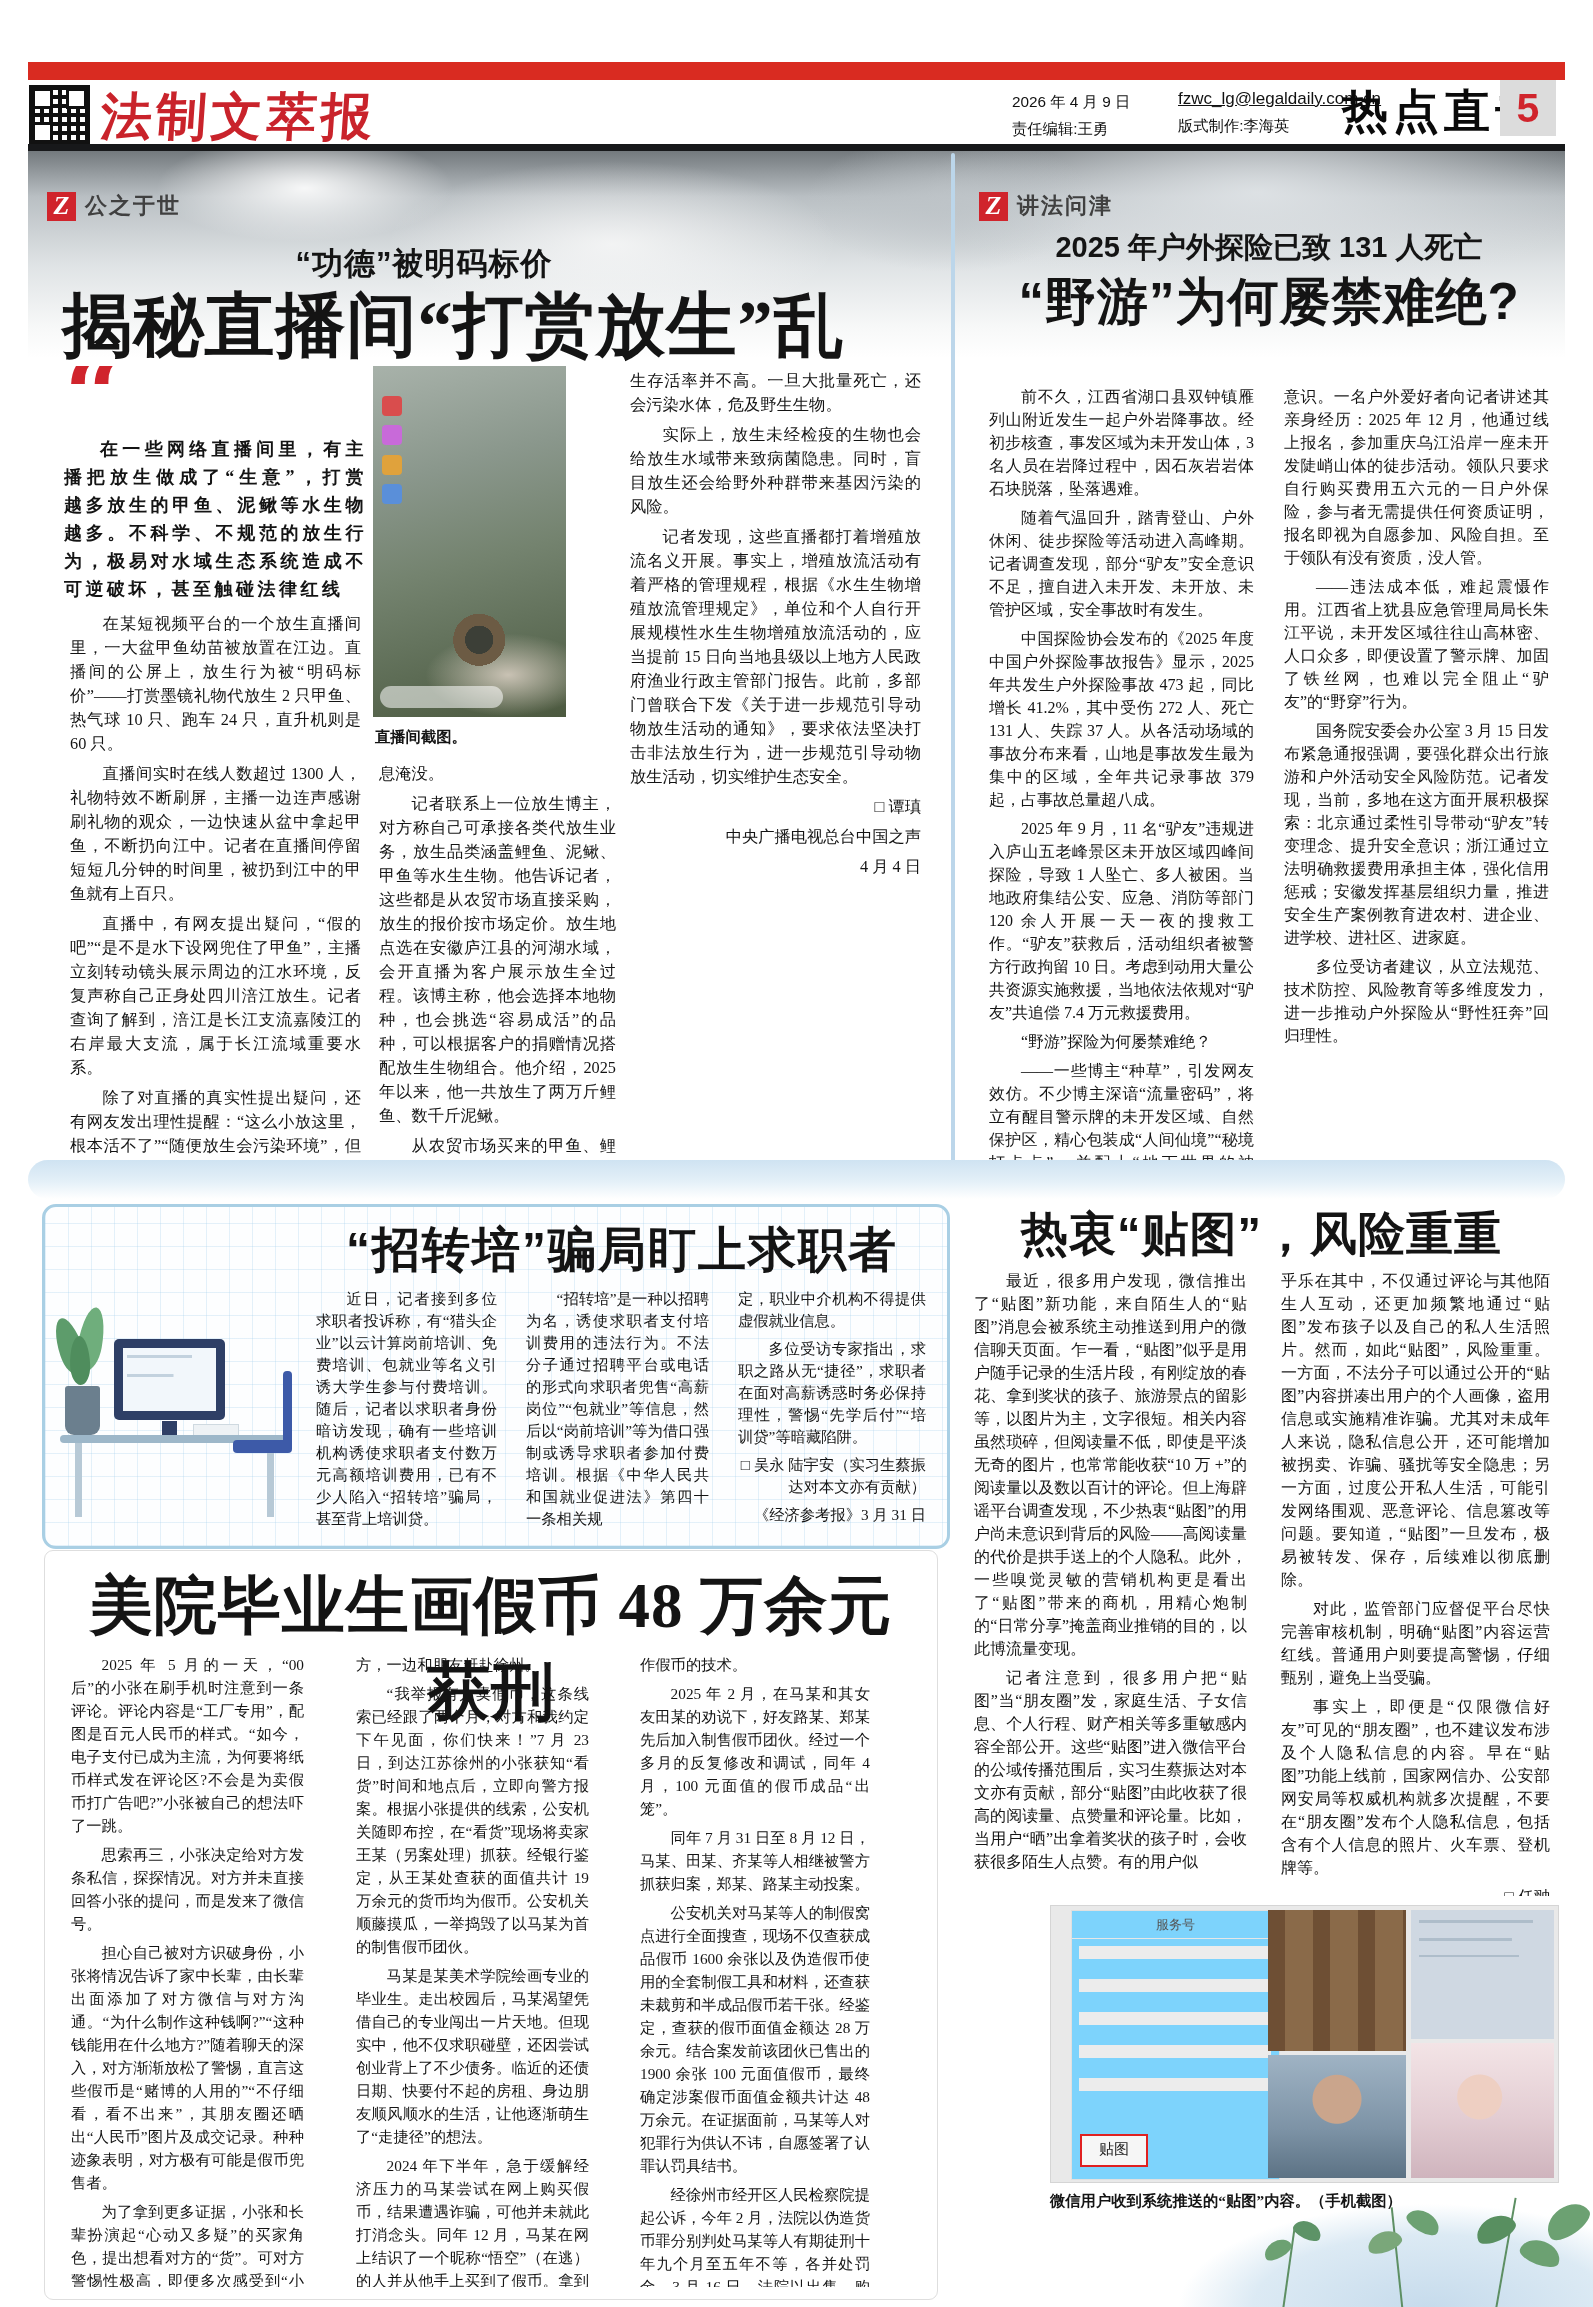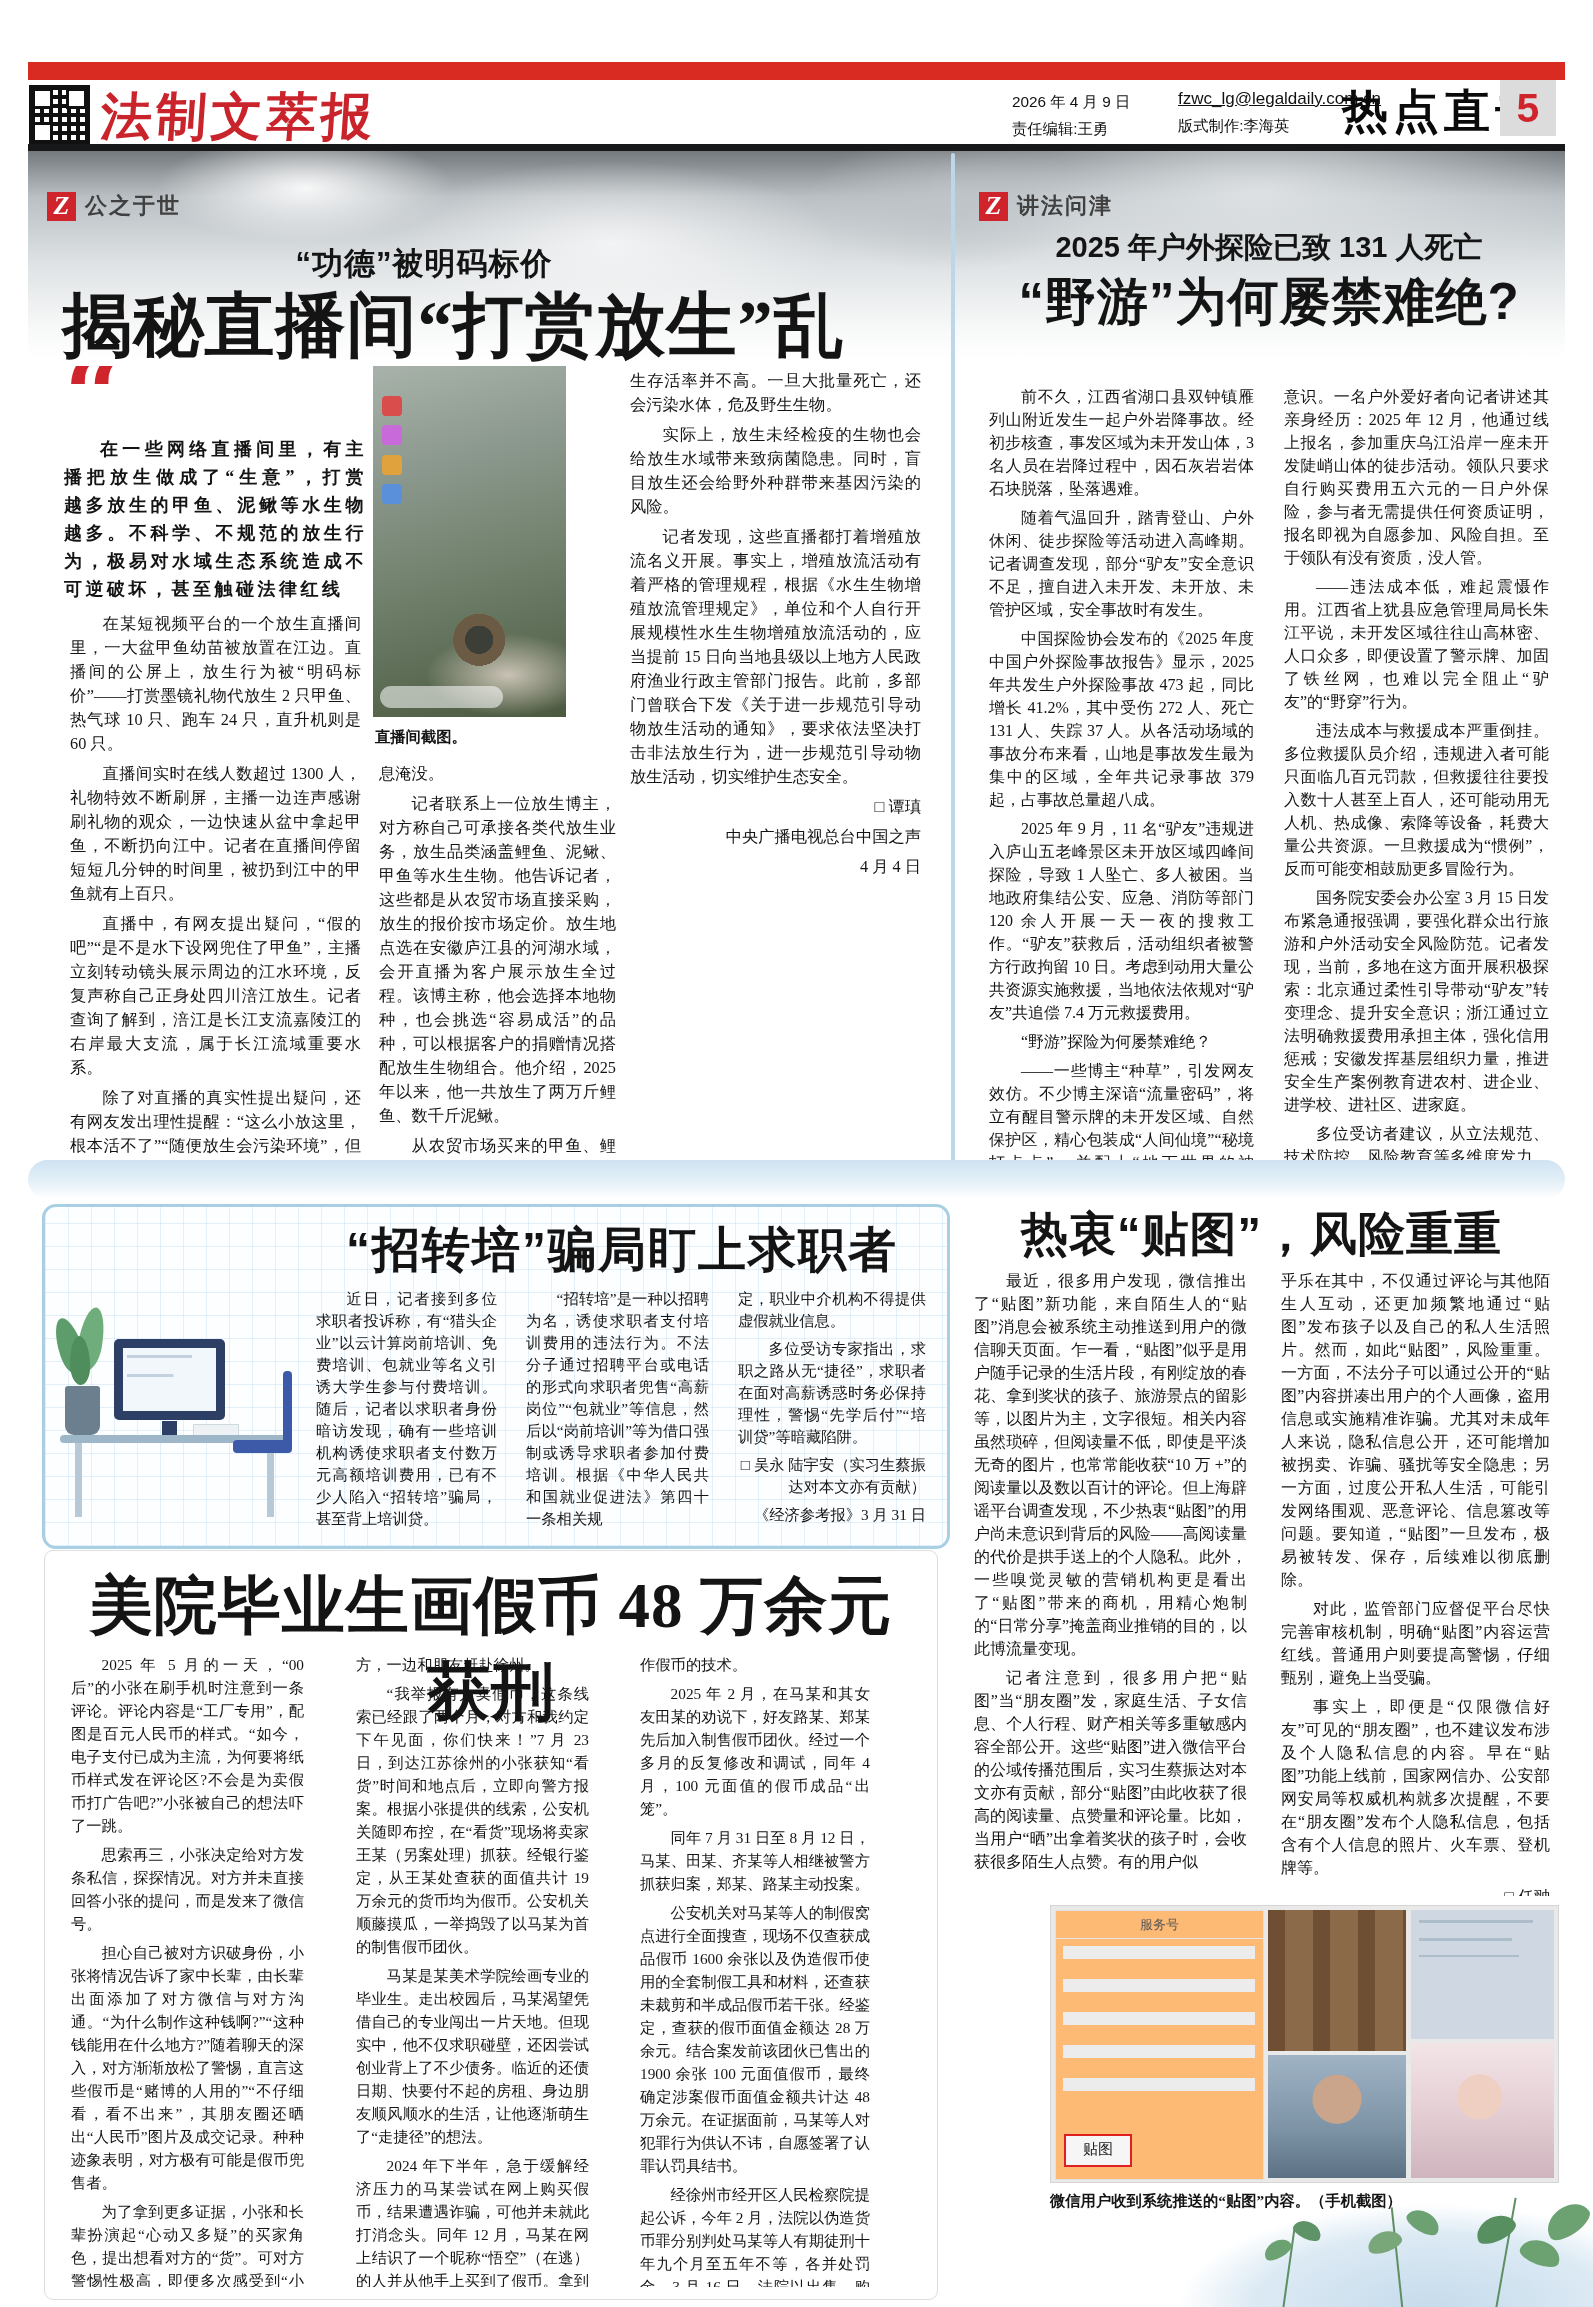--- a/index.html
+++ b/index.html
@@ -99,21 +99,21 @@
   #ztpill .l2{left:24px;top:84px;width:24px;height:64px;transform:rotate(10deg);background:#6fae7c;}
   #ztpill .l3{left:15px;top:113px;width:20px;height:49px;transform:rotate(-2deg);background:#4f8d5d;}
   #ztpill .chair{position:absolute;left:178px;top:217px;width:59px;height:13px;background:#3d5aa8;border-radius:4px;}
   #ztpill .chairback{position:absolute;left:228px;top:148px;width:9px;height:79px;background:#3d5aa8;border-radius:4px;}
   #ztpill .paper{position:absolute;left:138px;top:201px;width:44px;height:10px;background:#eef2f5;border:1px solid #cfd9e0;}
   
   #ttHead{left:966px;top:1203px;width:591px;text-align:center;font-size:47px;font-weight:900;letter-spacing:1px;}
   #ttc1{left:968px;top:1263px;width:285px;height:633px;font-size:16px;line-height:23px;}
   #ttc2{left:1275px;top:1263px;width:281px;height:633px;font-size:16px;line-height:23px;}
   #collage{left:1050px;top:1905px;width:507px;height:276px;background:#e9e9e9;border:1px solid #d5d5d5;}
-  #collage .panelL{position:absolute;left:4px;top:4px;width:207px;height:268px;background:#fdba74;border:0.5px solid #e0e0e0;}
+  #collage .panelL{position:absolute;left:20px;top:4px;width:207px;height:268px;background:#7dd3fc;border:0.5px solid #e0e0e0;}
   #collage .pbar{position:absolute;left:0;top:0;width:100%;height:27px;border-bottom:0.5px solid #e6e6e6;
      font-size:13px;color:#555;text-align:center;line-height:27px;font-family:"Liberation Sans",sans-serif;}
   #collage .rows{position:absolute;left:7px;top:35px;width:192px;height:163px;
      background:repeating-linear-gradient(180deg,#ececec 0 13px,transparent 13px 33px);}
   #collage .tag{position:absolute;left:8px;bottom:12px;width:64px;height:29px;border:2.5px solid #e02020;
      color:#222;font-size:15px;text-align:center;line-height:25px;font-family:"Liberation Sans",sans-serif;background:#f6f6f6;}
   #collage .shelf{position:absolute;left:217px;top:4px;width:138px;height:141px;background:
      repeating-linear-gradient(90deg,#6e4f34 0 17px,#8a6a49 17px 45px);}
   #collage .person{position:absolute;left:217px;top:149px;width:138px;height:123px;background:
      radial-gradient(circle 26px at 50% 36%, #caa58c 0 24px, transparent 25px),
@@ -221,21 +221,20 @@
     <p>前不久，江西省湖口县双钟镇雁列山附近发生一起户外岩降事故。经初步核查，事发区域为未开发山体，3 名人员在岩降过程中，因石灰岩岩体石块脱落，坠落遇难。</p>
     <p>随着气温回升，踏青登山、户外休闲、徒步探险等活动进入高峰期。记者调查发现，部分“驴友”安全意识不足，擅自进入未开发、未开放、未管护区域，安全事故时有发生。</p>
     <p>中国探险协会发布的《2025 年度中国户外探险事故报告》显示，2025 年共发生户外探险事故 473 起，同比增长 41.2%，其中受伤 272 人、死亡 131 人、失踪 37 人。从各活动场域的事故分布来看，山地是事故发生最为集中的区域，全年共记录事故 379 起，占事故总量超八成。</p>
     <p>2025 年 9 月，11 名“驴友”违规进入庐山五老峰景区未开放区域四峰间探险，导致 1 人坠亡、多人被困。当地政府集结公安、应急、消防等部门 120 余人开展一天一夜的搜救工作。“驴友”获救后，活动组织者被警方行政拘留 10 日。考虑到动用大量公共资源实施救援，当地依法依规对“驴友”共追偿 7.4 万元救援费用。</p>
     <p>“野游”探险为何屡禁难绝？</p>
     <p>——一些博主“种草”，引发网友效仿。不少博主深谙“流量密码”，将立有醒目警示牌的未开发区域、自然保护区，精心包装成“人间仙境”“秘境打卡点”，并配上“地下世界的神秘”“只有 1%的人到过这里”“人生必闯的旷野挑战”等文案，不少网友纷纷留言“求定位”。</p>
   </div>
 <div class="abs col" id="a2c2">
     <p class="cont">意识。一名户外爱好者向记者讲述其亲身经历：2025 年 12 月，他通过线上报名，参加重庆乌江沿岸一座未开发陡峭山体的徒步活动。领队只要求自行购买费用五六元的一日户外保险，参与者无需提供任何资质证明，报名即视为自愿参加、风险自担。至于领队有没有资质，没人管。</p>
     <p>——违法成本低，难起震慑作用。江西省上犹县应急管理局局长朱江平说，未开发区域往往山高林密、人口众多，即便设置了警示牌、加固了铁丝网，也难以完全阻止“驴友”的“野穿”行为。</p>
-    <p>违法成本与救援成本严重倒挂。多位救援队员介绍，违规进入者可能只面临几百元罚款，但救援往往要投入数十人甚至上百人，还可能动用无人机、热成像、索降等设备，耗费大量公共资源。一旦救援成为“惯例”，反而可能变相鼓励更多冒险行为。</p>
     <p>国务院安委会办公室 3 月 15 日发布紧急通报强调，要强化群众出行旅游和户外活动安全风险防范。记者发现，当前，多地在这方面开展积极探索：北京通过柔性引导带动“驴友”转变理念、提升安全意识；浙江通过立法明确救援费用承担主体，强化信用惩戒；安徽发挥基层组织力量，推进安全生产案例教育进农村、进企业、进学校、进社区、进家庭。</p>
     <p>多位受访者建议，从立法规范、技术防控、风险教育等多维度发力，进一步推动户外探险从“野性狂奔”回归理性。</p>
   </div>
 
 <div class="abs" id="hband"></div>
 
 <div class="abs" id="ztpbox"></div>
 <div class="abs" id="ztpill">
   <span class="leaf l1"></span>
   <span class="leaf l2"></span>

